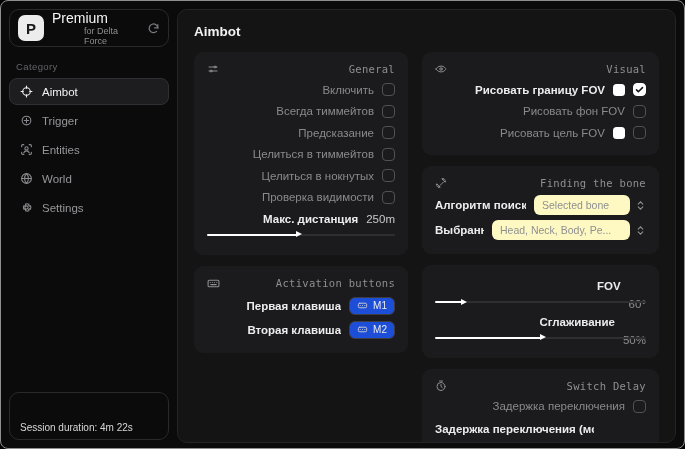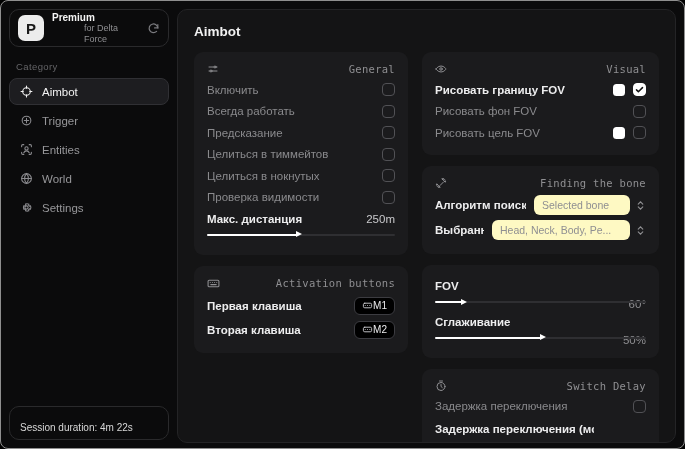--- a/index.html
+++ b/index.html
@@ -15,39 +15,39 @@
   .brand-box {
     border:1px solid #2a2a2c; border-radius:10px; padding:5px 8px;
     display:flex; align-items:center; gap:8px; height:38px;
   }
   .brand-logo {
     width:26px; height:26px; background:#ececec; border-radius:7px;
     display:flex; align-items:center; justify-content:center;
     color:#1a1a1a; font-weight:bold; font-size:15px; flex-shrink:0;
   }
   .brand-texts { flex:1; min-width:0; line-height:1.15; }
-  .brand-name { color:#f5f5f5; font-size:10px; font-weight:bold; }
+  .brand-name { color:#f5f5f5; font-size:14px; font-weight:normal; }
   .brand-sub { color:#8f8f92; font-size:9px;padding-left:32px; }
   .brand-action { color:#7a7a7e; display:flex; cursor:pointer; }
   .category-label {
     color:#646467; font-size:9.5px; letter-spacing:.4px;
     margin:14px 0 6px 7px;
   }
   .nav { display:flex; flex-direction:column; gap:2px; }
   .nav-item {
     height:27px; display:flex; align-items:center; gap:9px;
     padding:0 10px; border-radius:8px; border:1px solid transparent;
     color:#97979a; font-size:11.5px; cursor:pointer;
   }
   .nav-item .nicon { display:flex; color:#8a8a8e; }
   .nav-item.selected { background:#1d1d20; border-color:#303034; color:#f2f2f2; }
   .nav-item.selected .nicon { color:#f2f2f2; }
   .sidebar-spacer { flex:1; }
   .session-box {
-    border:1px solid #2a2a2c; border-radius:10px; height:34px;
+    border:1px solid #2a2a2c; border-radius:10px; height:48px;
     display:flex; align-items:flex-end; padding:6px 10px;
     color:#d8d8d8; font-size:10px; gap:4px;
   }
   
   .main {
     flex:1; margin:8px 8px 5px 0; background:#141415;
     border:1px solid #242426; border-radius:10px;
     padding:14px 16px; overflow:hidden;
   }
   .main-title { color:#f2f2f2; font-size:13.5px; font-weight:bold; margin-bottom:13px; }
@@ -58,21 +58,21 @@
   .card {
     background:#1b1b1d; border-radius:9px; padding:11px 13px; width:100%;
   }
   .card-header {
     display:flex; align-items:center; gap:7px;
     font-family:"DejaVu Sans Mono", monospace;
     color:#8f8f92; font-size:10.5px; letter-spacing:.3px; margin-bottom:4px;justify-content:space-between;
   }
   .card-header .hicon { display:flex; color:#8f8f92; }
   .row {
-    height:21.5px; display:flex; align-items:center; justify-content:space-between; gap:8px;
+    height:21.5px; display:flex; align-items:center; justify-content:flex-end; gap:8px;
   }
   .row-label { font-size:11.5px; color:#8a8a8d; white-space:nowrap; overflow:hidden; }
   .row-label.strong { color:#ededee; font-weight:600; }
   .row-value { font-size:11.5px; color:#c9c9cc; flex-shrink:0; }
   .row-value.dim { color:#8f8f92;margin-top:36px; }
   .checkbox {
     width:13px; height:13px; border:1.5px solid #515155; border-radius:4px;
     flex-shrink:0; cursor:pointer; display:flex; align-items:center; justify-content:center;
   }
   .checkbox.checked { background:#fff; border-color:#fff; }
@@ -98,22 +98,22 @@
     height:20px; background:#fef9c3; border-radius:6px; padding:0 8px;
     display:flex; align-items:center; color:#8f8f92; font-size:10.5px;
     white-space:nowrap; overflow:hidden; cursor:pointer;
   }
   .select.w1 { width:96px; }
   .select.w2 { width:138px; }
   .unfold { display:flex; color:#8f8f92; cursor:pointer; }
   .select-row { height:25px; }
   
   .key-badge {
-    height:18px; padding:0 7px; border-radius:6px; background:#000000;
-    border:1px solid #3c3c41; display:flex; align-items:center; 
+    height:18px; padding:0 7px; border-radius:6px; background:#1d4ed8;
+    border:1px solid #3c3c41; display:flex; align-items:center; gap:5px;
     color:#ececee; font-size:10px; cursor:pointer; flex-shrink:0;
   }
   .key-badge .kicon { display:flex; color:#cfcfd2; }
   svg { display:block; }
 </style>
 </head>
 <body>
 
 <div class="window">
 
@@ -206,21 +206,21 @@
                   <circle cx="8" cy="16" r="2"></circle>
               </svg>
             </span>
             <span>General</span>
           </div>
           <div class="row">
             <span class="row-label">Включить</span>
             <span class="checkbox"></span>
           </div>
           <div class="row">
-            <span class="row-label">Всегда работать</span>
+            <span class="row-label">Всегда тиммейтов</span>
             <span class="checkbox"></span>
           </div>
           <div class="row">
             <span class="row-label">Предсказание</span>
             <span class="checkbox"></span>
           </div>
           <div class="row">
             <span class="row-label">Целиться в тиммейтов</span>
             <span class="checkbox"></span>
           </div>

